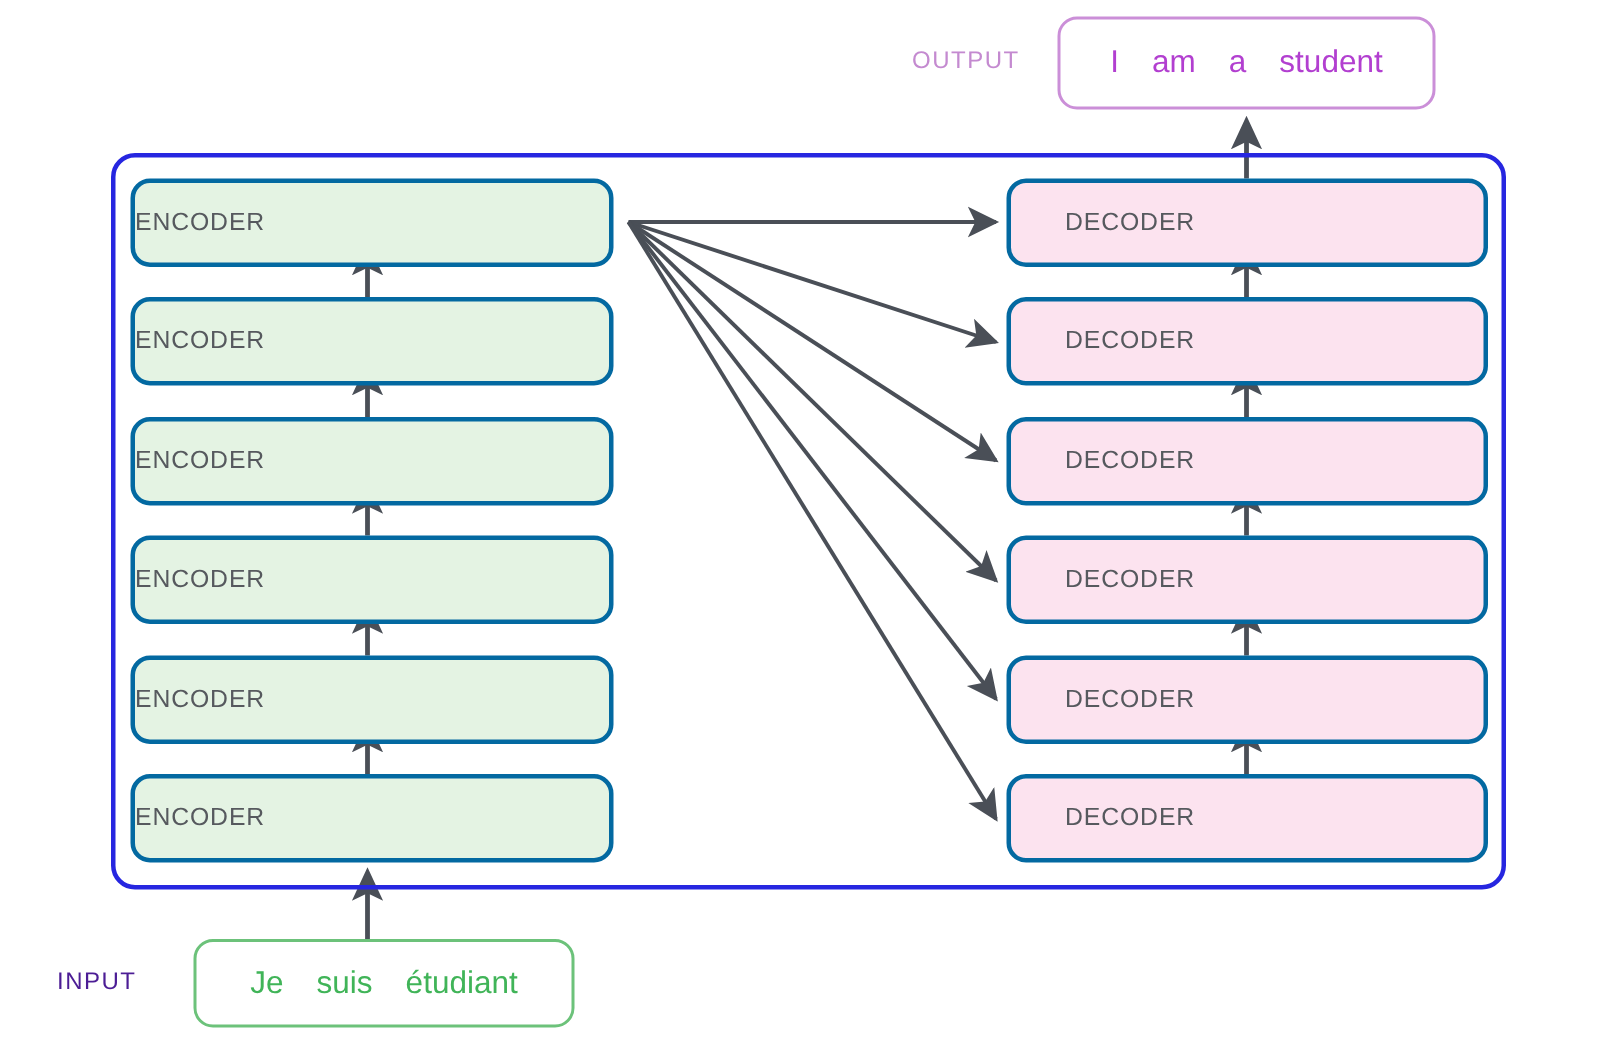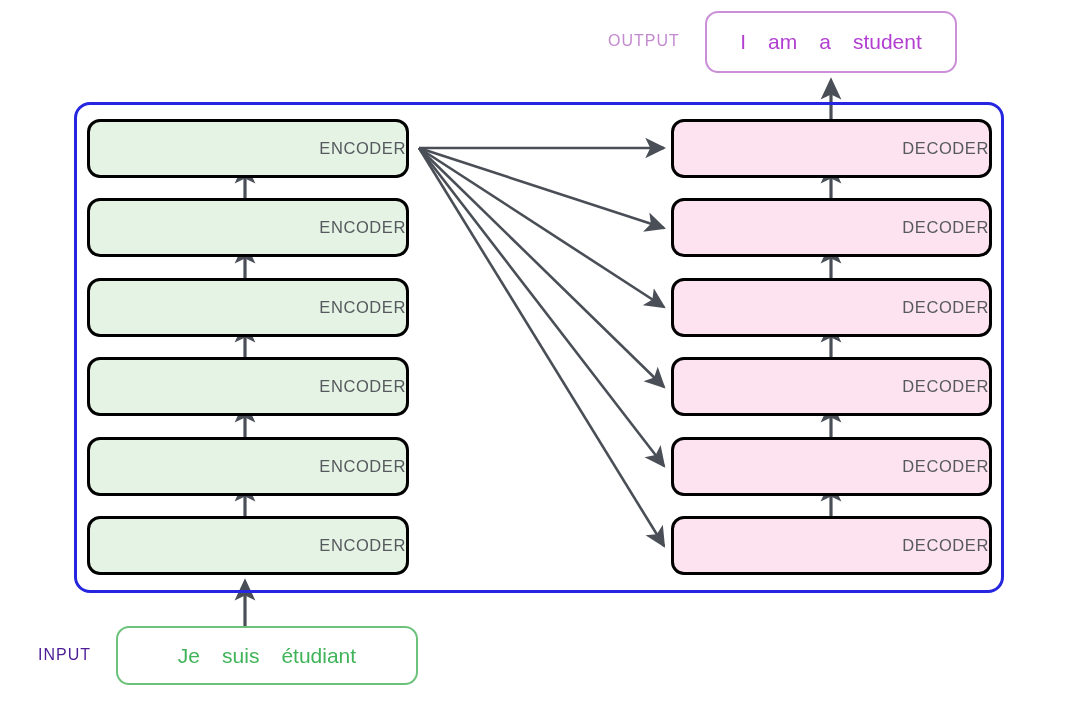--- a/index.html
+++ b/index.html
@@ -36,40 +36,41 @@
     border: 3px solid #2626e0;
     border-radius: 16px;
     box-sizing: border-box;
     background: transparent;
   }
 
   
   .block {
     position: absolute;
     box-sizing: border-box;
-    border: 3px solid #000000;
+    border: 3px solid #0369a1;
     border-radius: 13px;
     display: flex;
     align-items: center;
-    justify-content: flex-end;
+    justify-content: flex-start;
     font-size: 16.5px;
     letter-spacing: 0.6px;
     color: #56595e;
   }
   .encoder {
     left: 87px;
     width: 322px;
     height: 59px;
     background: #e4f3e3;
   }
   .decoder {
     left: 671px;
     width: 321px;
     height: 59px;
     background: #fce3ef;
+    padding-left: 36px;
   }
 
   
   .io-box {
     position: absolute;
     box-sizing: border-box;
     border-radius: 13px;
     display: flex;
     align-items: center;
     justify-content: center;
@@ -82,23 +83,23 @@
   }
   #output-box {
     left: 705px;
     top: 11px;
     width: 252px;
     height: 62px;
     border: 2.5px solid #cb8fd8;
   }
   #output-box .tokens { color: #b23fd0; }
   #input-box {
-    left: 116px;
+    left: 129px;
     top: 626px;
-    width: 302px;
+    width: 254px;
     height: 59px;
     border: 2.5px solid #6cc27a;
   }
   #input-box .tokens { color: #40b458; }
 
   .io-label {
     position: absolute;
     font-size: 16px;
     letter-spacing: 1px;
   }

